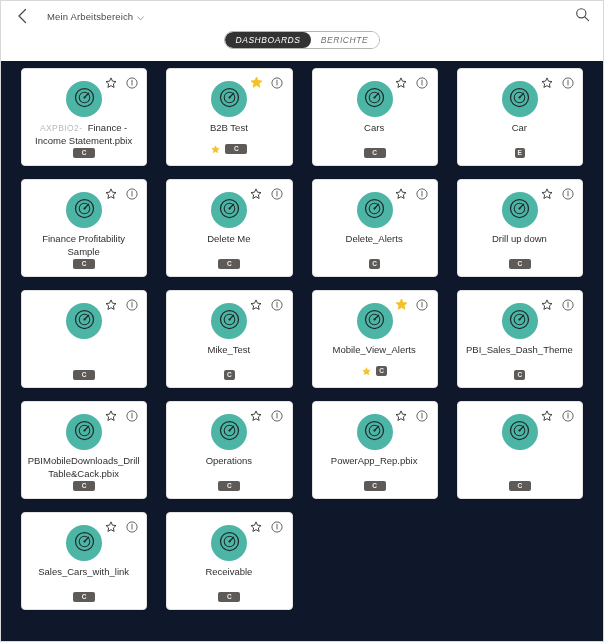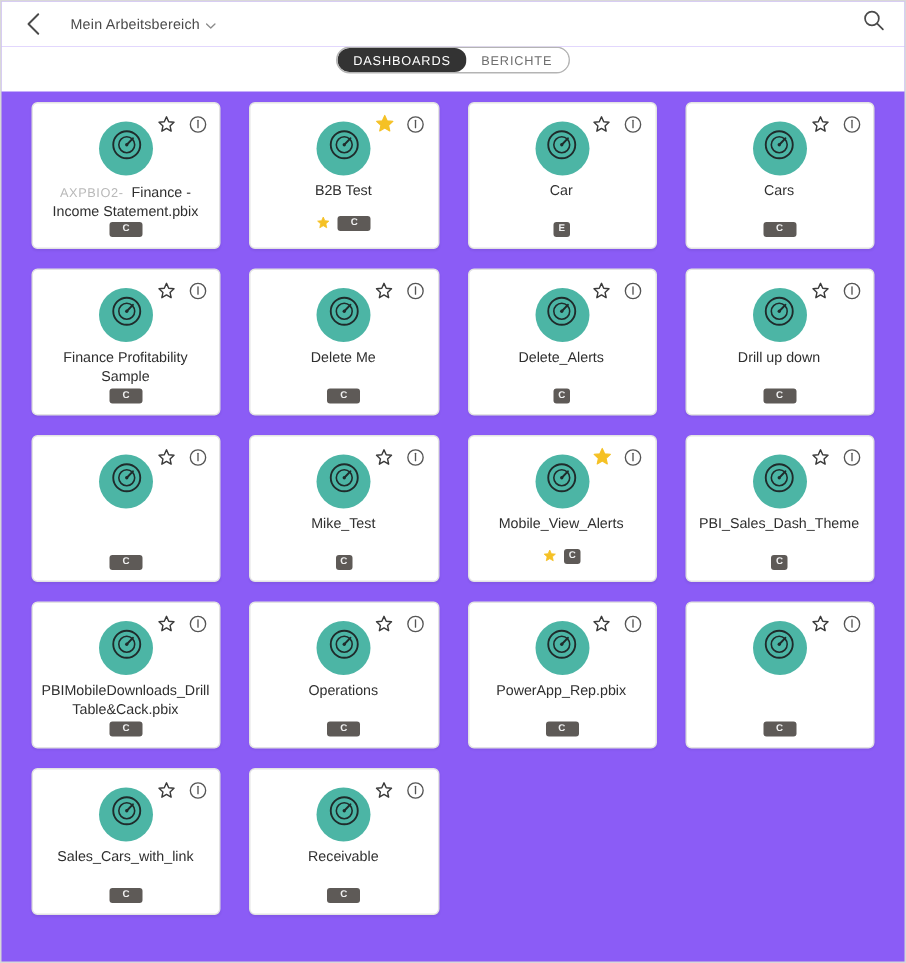--- a/index.html
+++ b/index.html
@@ -9,21 +9,21 @@
     height: 642px;
     background: #ffffff;
     font-family: "Liberation Sans", sans-serif;
     overflow: hidden;
   }
 
   #app {
     position: relative;
     width: 604px;
     height: 642px;
-    background: #8b5cf6;
+    background: #0f172a;
     border: 1px solid #d8d8d8;
     display: flex;
     flex-direction: column;
   }
 
   
   .topbar {
     position: relative;
     height: 30px;
     flex: 0 0 30px;
@@ -94,20 +94,21 @@
     letter-spacing: 0.55px;
     padding: 0 10px;
     display: flex;
     align-items: center;
     justify-content: center;
     cursor: pointer;
     white-space: nowrap;
     color: #6f6f6f;
     background: #ffffff;
     min-width: 68px;
+    font-style: italic;
   }
   .pill-tab.active {
     background: #333333;
     color: #ffffff;
     border-radius: 8px;
   }
 
   
   .content {
     flex: 1 1 auto;
@@ -323,50 +324,50 @@
             </div>
           </div>
           <div class="card-thumb">
             <span><svg width="21" height="21" viewBox="0 0 21 21" fill="none">
                 <circle cx="10.5" cy="10.5" r="9" stroke="#1f2b2b" stroke-width="1.25"></circle>
                 <circle cx="10.5" cy="10.5" r="5.3" stroke="#1f2b2b" stroke-width="1.05"></circle>
                 <path d="M10.5 10.5 L14.6 6.2" stroke="#1f2b2b" stroke-width="1.3" stroke-linecap="round"></path>
                 <circle cx="10.5" cy="10.5" r="1.1" fill="#1f2b2b"></circle>
               </svg></span>
           </div>
+          <div class="card-title"><span>Cars</span></div>
+          <div class="card-footer">
+            <span class="badge">C</span>
+          </div>
+        </div>
+        <div class="card">
+          <div class="card-actions">
+            <div class="act">
+              <svg width="12" height="12" viewBox="0 0 12 12" fill="none">
+                <path d="M6 0.9 L7.47 4.18 L11.0 4.55 L8.36 6.95 L9.1 10.45 L6 8.65 L2.9 10.45 L3.64 6.95 L1.0 4.55 L4.53 4.18 Z" stroke="#3a3a3a" stroke-width="0.95" stroke-linejoin="round" fill="none"></path>
+              </svg>
+            </div>
+            <div class="act">
+              <svg width="12" height="12" viewBox="0 0 12 12" fill="none">
+                <circle cx="6" cy="6" r="5.1" stroke="#555" stroke-width="0.9"></circle>
+                <path d="M6 3.2 L6 8.1" stroke="#555" stroke-width="0.9" stroke-linecap="round"></path>
+              </svg>
+            </div>
+          </div>
+          <div class="card-thumb">
+            <span><svg width="21" height="21" viewBox="0 0 21 21" fill="none">
+                <circle cx="10.5" cy="10.5" r="9" stroke="#1f2b2b" stroke-width="1.25"></circle>
+                <circle cx="10.5" cy="10.5" r="5.3" stroke="#1f2b2b" stroke-width="1.05"></circle>
+                <path d="M10.5 10.5 L14.6 6.2" stroke="#1f2b2b" stroke-width="1.3" stroke-linecap="round"></path>
+                <circle cx="10.5" cy="10.5" r="1.1" fill="#1f2b2b"></circle>
+              </svg></span>
+          </div>
           <div class="card-title"><span>Car</span></div>
           <div class="card-footer">
             <span class="badge narrow">E</span>
-          </div>
-        </div>
-        <div class="card">
-          <div class="card-actions">
-            <div class="act">
-              <svg width="12" height="12" viewBox="0 0 12 12" fill="none">
-                <path d="M6 0.9 L7.47 4.18 L11.0 4.55 L8.36 6.95 L9.1 10.45 L6 8.65 L2.9 10.45 L3.64 6.95 L1.0 4.55 L4.53 4.18 Z" stroke="#3a3a3a" stroke-width="0.95" stroke-linejoin="round" fill="none"></path>
-              </svg>
-            </div>
-            <div class="act">
-              <svg width="12" height="12" viewBox="0 0 12 12" fill="none">
-                <circle cx="6" cy="6" r="5.1" stroke="#555" stroke-width="0.9"></circle>
-                <path d="M6 3.2 L6 8.1" stroke="#555" stroke-width="0.9" stroke-linecap="round"></path>
-              </svg>
-            </div>
-          </div>
-          <div class="card-thumb">
-            <span><svg width="21" height="21" viewBox="0 0 21 21" fill="none">
-                <circle cx="10.5" cy="10.5" r="9" stroke="#1f2b2b" stroke-width="1.25"></circle>
-                <circle cx="10.5" cy="10.5" r="5.3" stroke="#1f2b2b" stroke-width="1.05"></circle>
-                <path d="M10.5 10.5 L14.6 6.2" stroke="#1f2b2b" stroke-width="1.3" stroke-linecap="round"></path>
-                <circle cx="10.5" cy="10.5" r="1.1" fill="#1f2b2b"></circle>
-              </svg></span>
-          </div>
-          <div class="card-title"><span>Cars</span></div>
-          <div class="card-footer">
-            <span class="badge">C</span>
           </div>
         </div>
         <div class="card">
           <div class="card-actions">
             <div class="act">
               <svg width="12" height="12" viewBox="0 0 12 12" fill="none">
                 <path d="M6 0.9 L7.47 4.18 L11.0 4.55 L8.36 6.95 L9.1 10.45 L6 8.65 L2.9 10.45 L3.64 6.95 L1.0 4.55 L4.53 4.18 Z" stroke="#3a3a3a" stroke-width="0.95" stroke-linejoin="round" fill="none"></path>
               </svg>
             </div>
             <div class="act">

